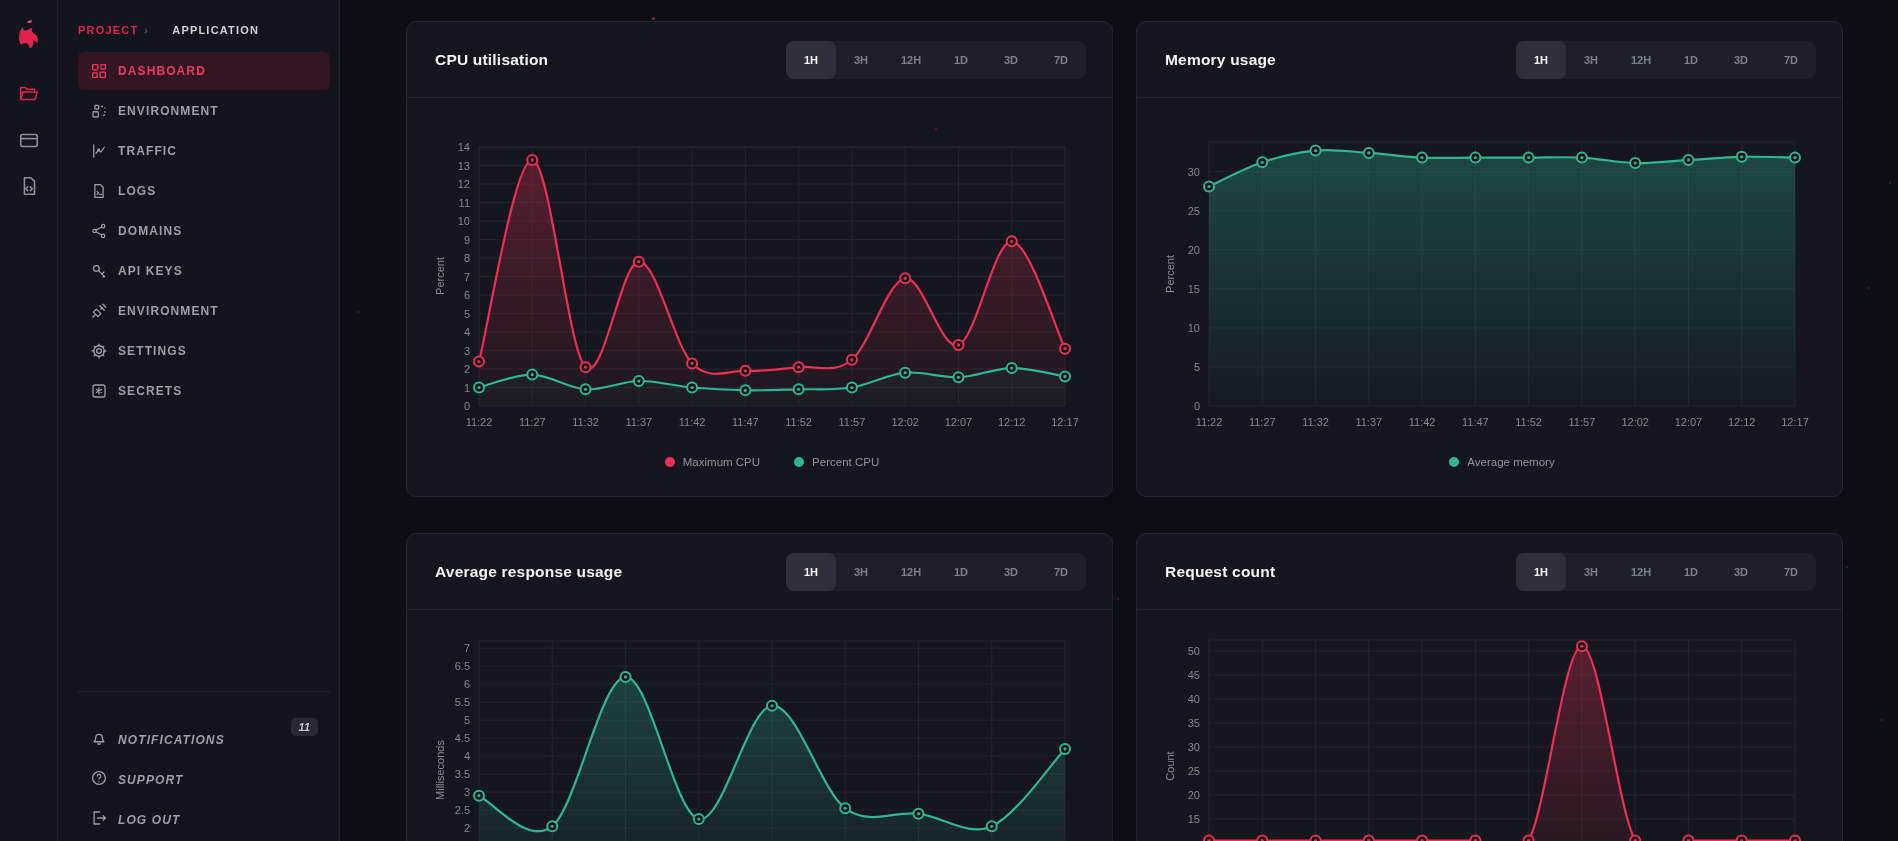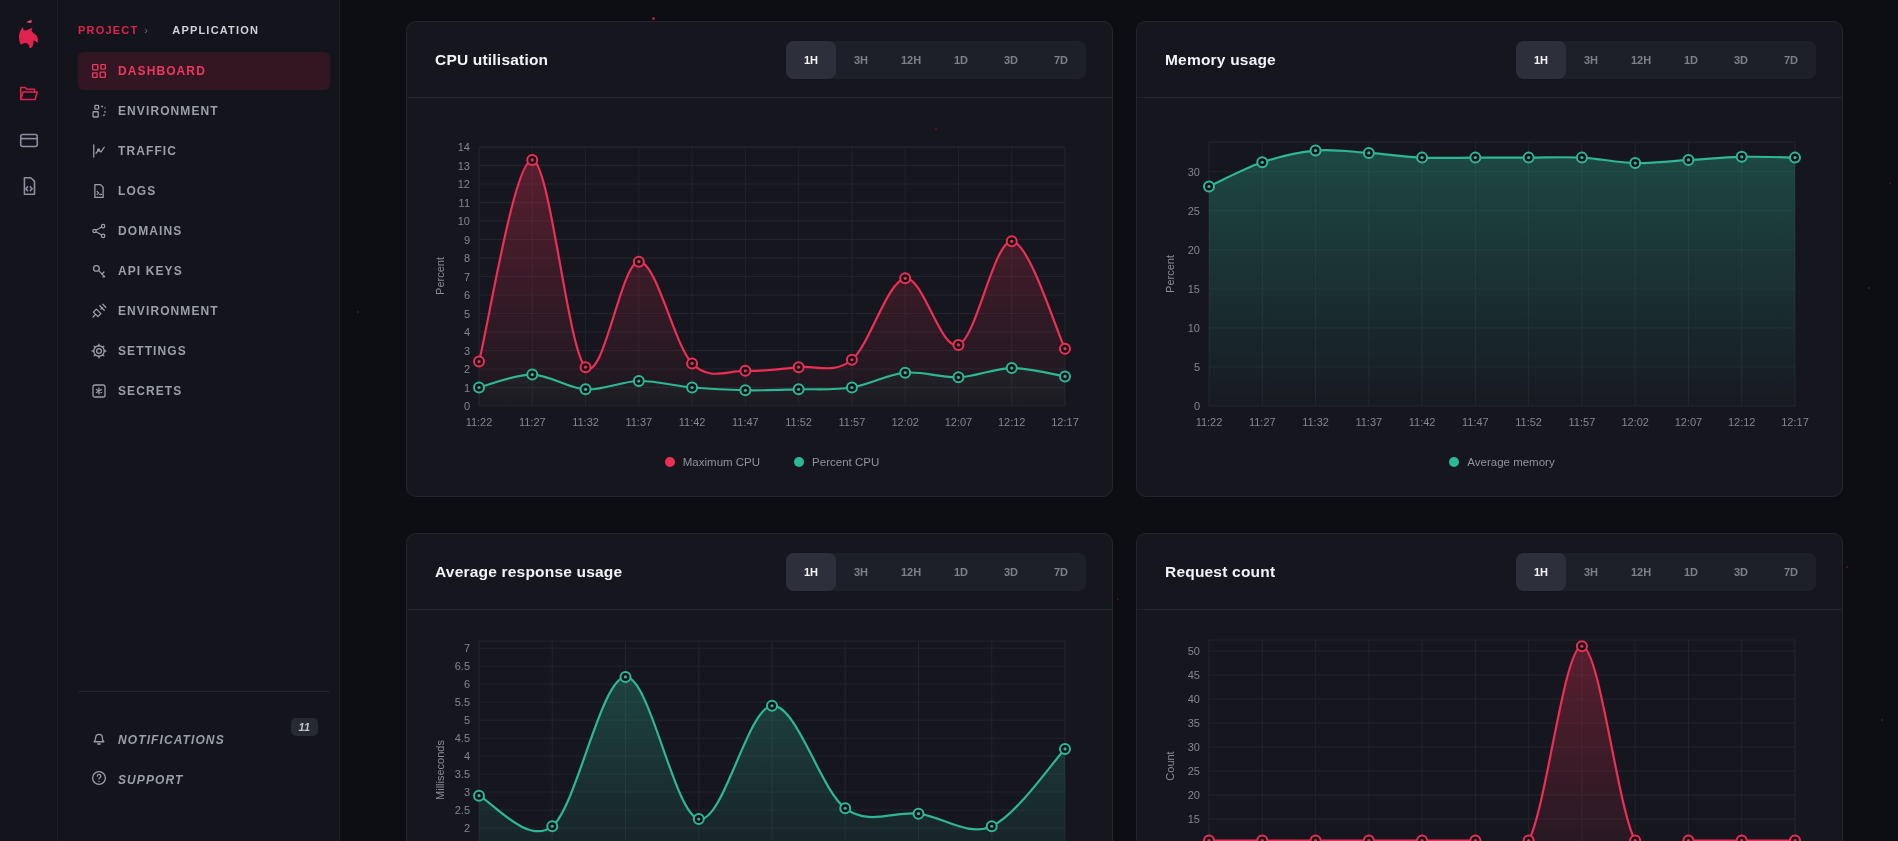--- a/index.html
+++ b/index.html
@@ -216,20 +216,30 @@
       </div>
       <div class="foot-item">
         <span class="nico">
           <svg viewBox="0 0 24 24" fill="none" stroke="currentColor" stroke-width="1.7" stroke-linecap="round">
               <circle cx="12" cy="12" r="8.5"></circle>
               <path d="M9.8 9.5a2.3 2.3 0 1 1 3.3 2.1c-.8.4-1.1.9-1.1 1.7"></path>
               <path d="M12 16.6v.2"></path>
             </svg>
         </span>
         <span class="nlabel">SUPPORT</span>
+      </div>
+      <div class="foot-item">
+        <span class="nico">
+          <svg viewBox="0 0 24 24" fill="none" stroke="currentColor" stroke-width="1.7" stroke-linecap="round" stroke-linejoin="round">
+              <path d="M13 4H5.5v16H13"></path>
+              <path d="M10 12h10.5"></path>
+              <path d="M17.5 9l3 3-3 3"></path>
+            </svg>
+        </span>
+        <span class="nlabel">LOG OUT</span>
       </div>
     </div>
   </div>
 </nav>
 
 <section class="card" style="left:406px;top:21px">
   <header class="card-head">
     <h2 class="card-title">CPU utilisation</h2>
     <div class="ranges">
       <button class="rng active">1H</button>

